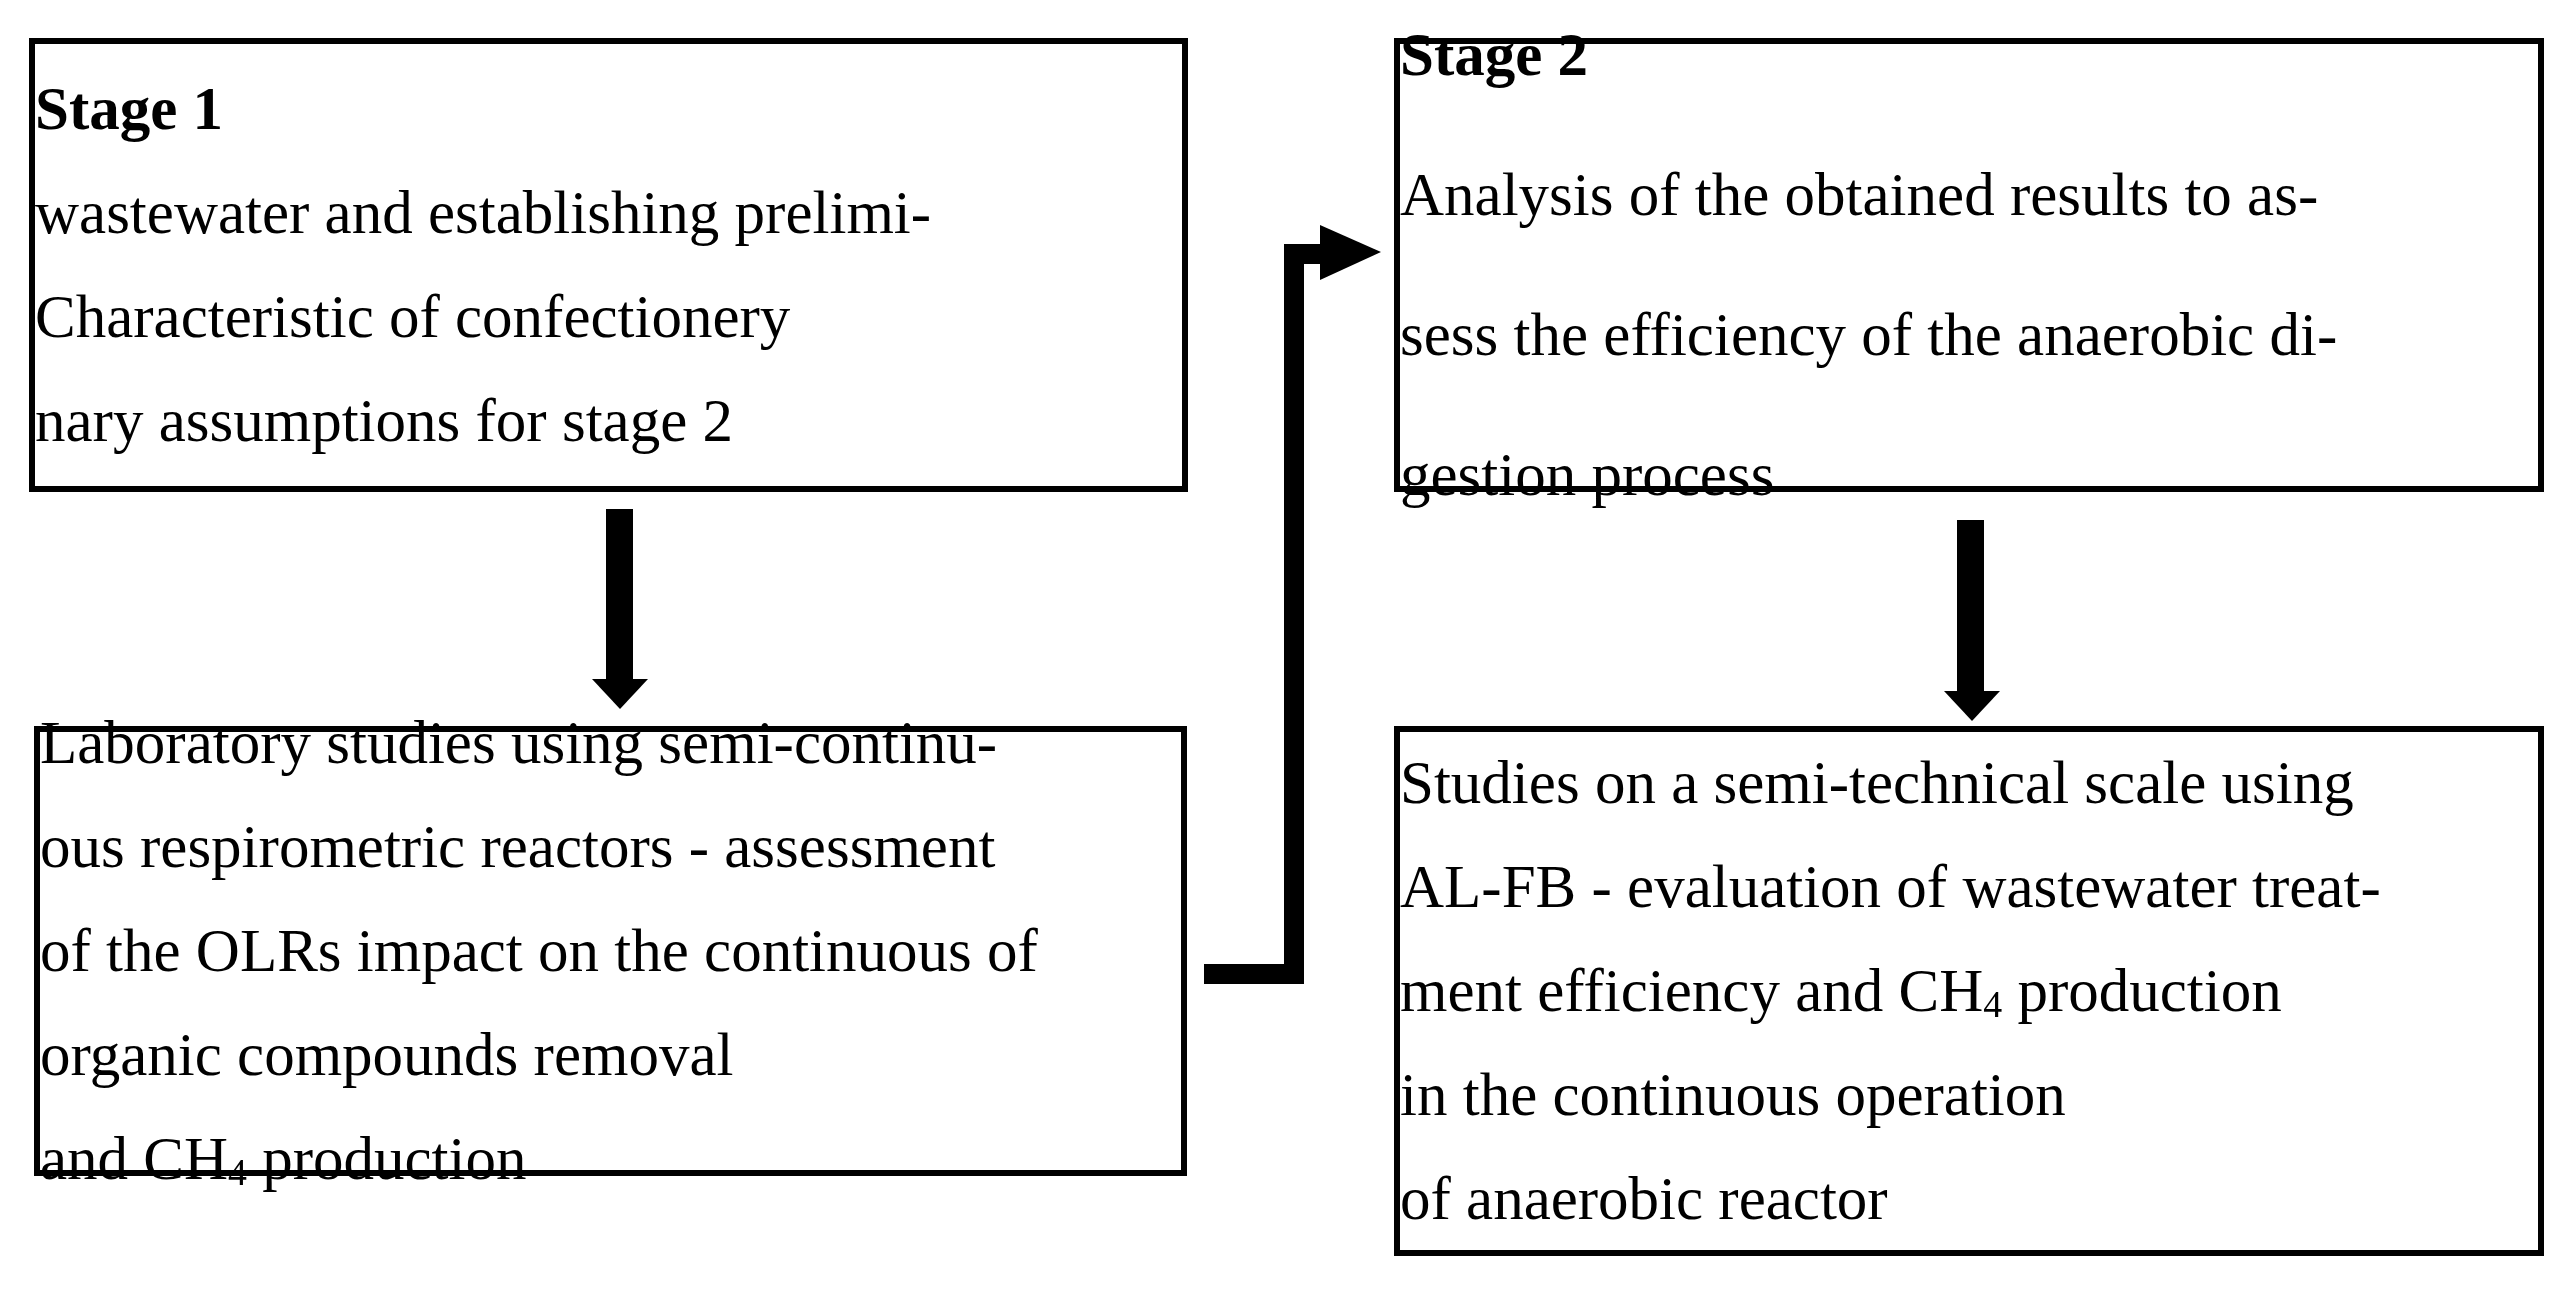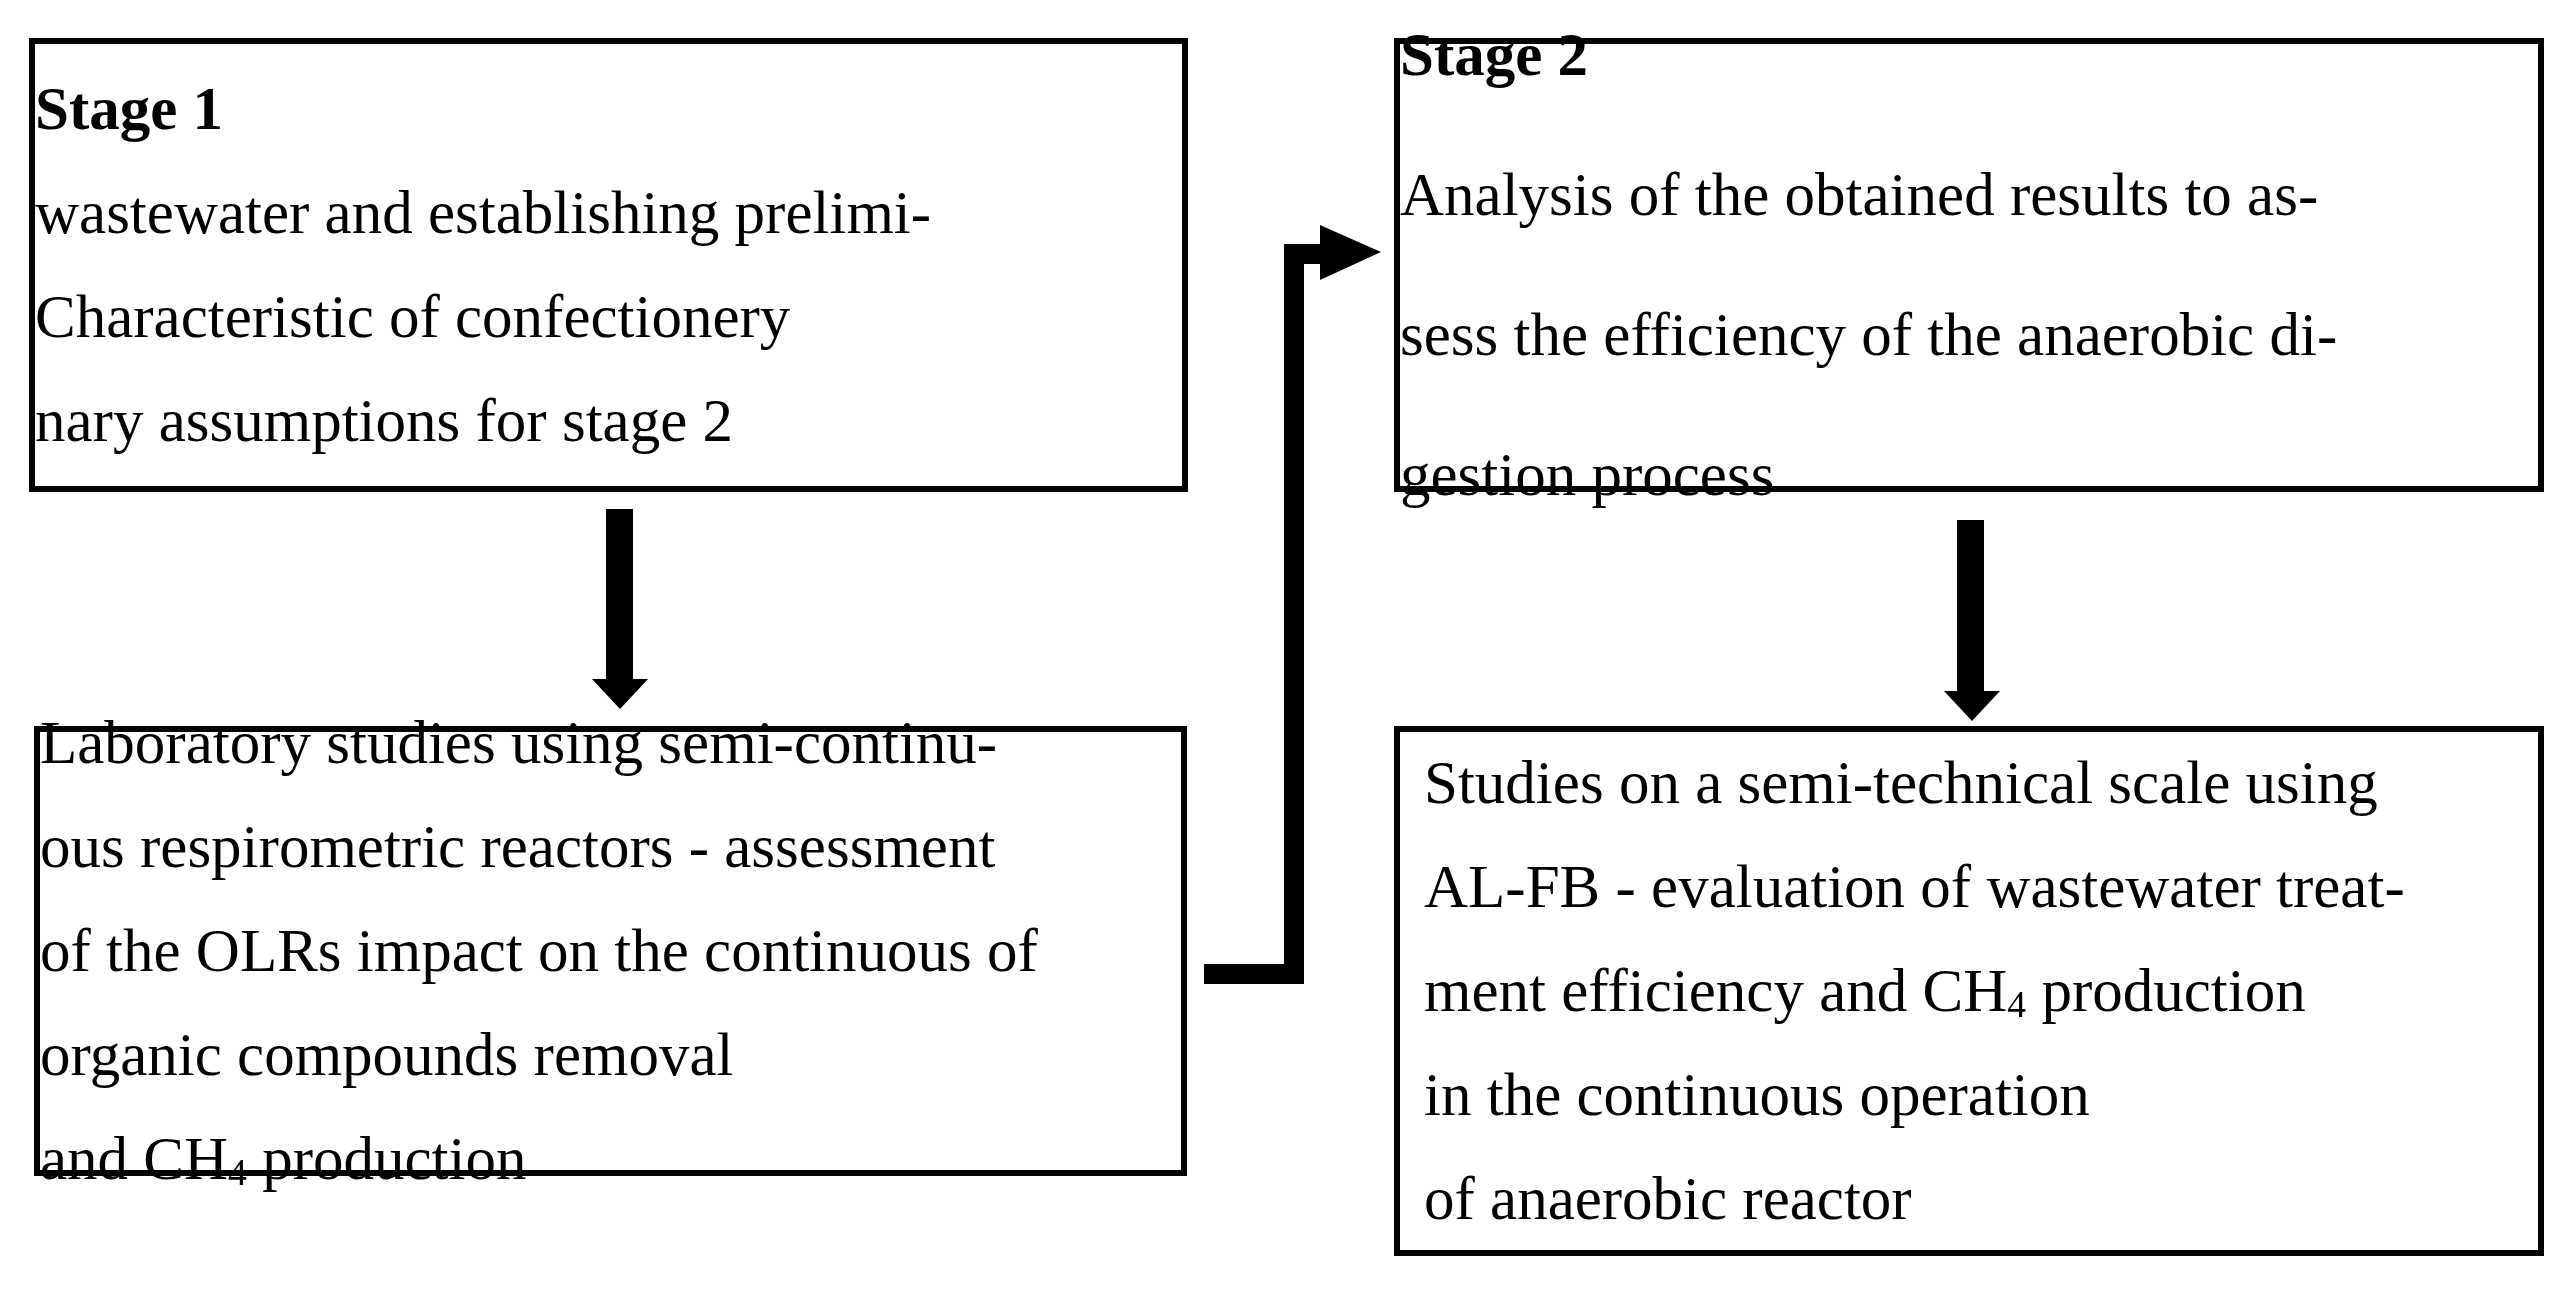--- a/index.html
+++ b/index.html
@@ -29,21 +29,21 @@
     font-size: 61px;
     line-height: 104px;
     white-space: nowrap;
   }
   .box .title {
     font-weight: bold;
   }
   .box-top-left     { left: 29px;   top: 38px;  width: 1159px; height: 454px; }
   .box-top-right    { left: 1394px; top: 38px;  width: 1150px; height: 454px; gap: 36px; }
   .box-bottom-left  { left: 34px;   top: 726px; width: 1153px; height: 450px; }
-  .box-bottom-right { left: 1394px; top: 726px; width: 1150px; height: 530px; padding-left: 24px; }
+  .box-bottom-right { left: 1394px; top: 726px; width: 1150px; height: 530px; }
 
   sub.chem {
     font-size: 62%;
     line-height: 0;
     vertical-align: baseline;
     position: relative;
     top: 0.15em;
   }
 
   .bar {

